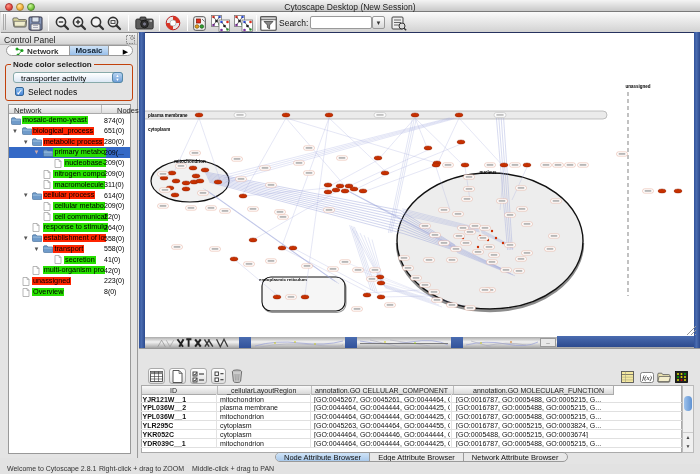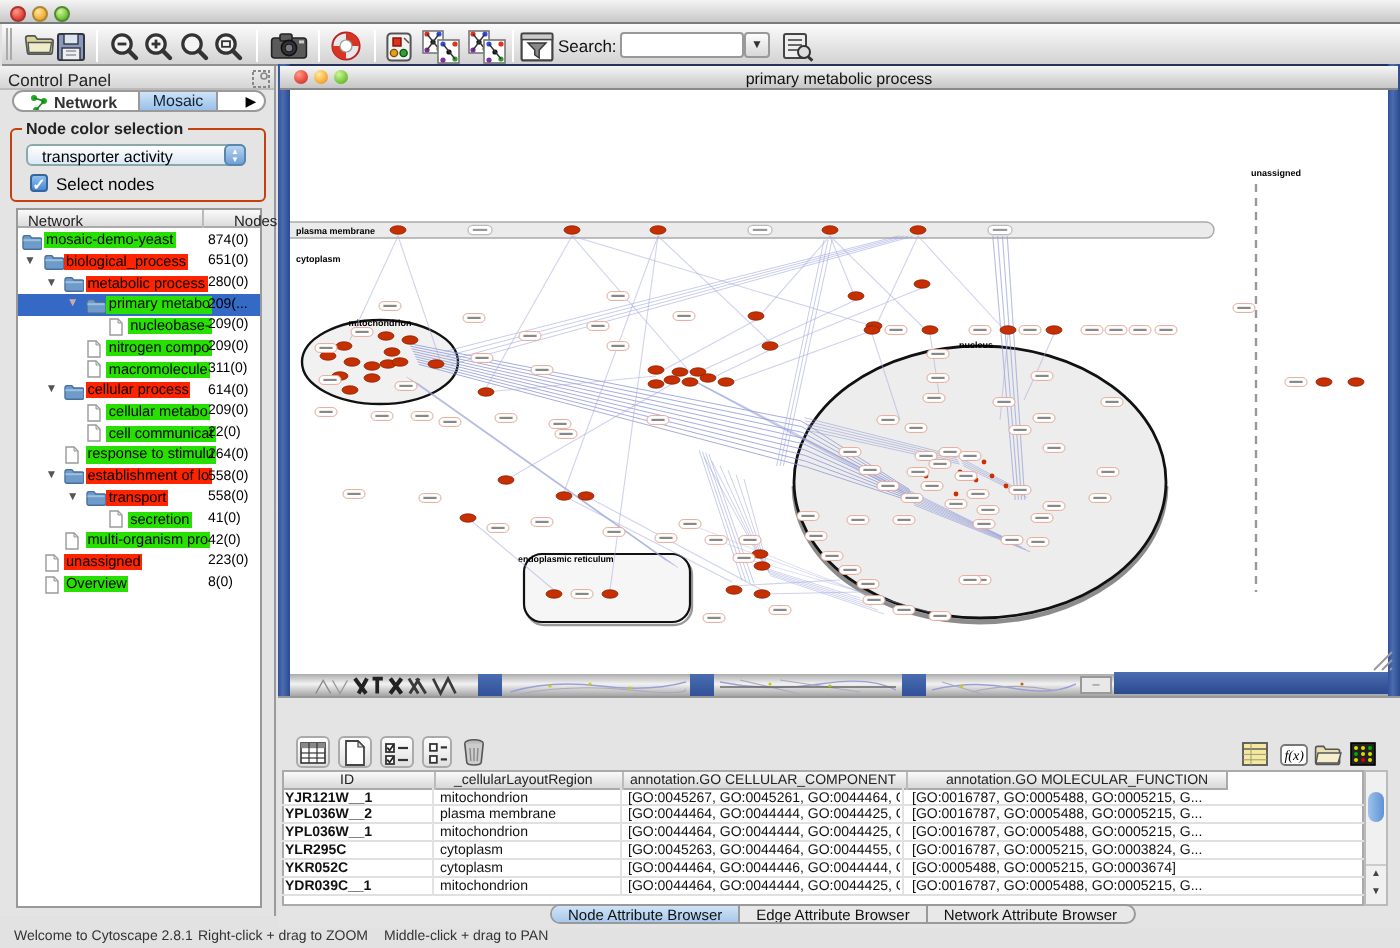--- a/index.html
+++ b/index.html
@@ -9,20 +9,21 @@
 .ticon { position:absolute; top:3px; }
 span.abs svg, span.ticon svg { display:block; }
 .btn2 svg { display:block; margin:0 auto; }
 </style></head>
 <body>
 
 <div class="abs" style="left:0;top:0;width:700px;height:12px;background:linear-gradient(#f4f4f4,#c8c8c8);border-bottom:1px solid #7a7a7a">
   <div class="tl" style="left:5px;background:radial-gradient(circle at 35% 30%,#ff9a8a,#e5493d 60%,#b03330);border:0.5px solid #a33"></div>
   <div class="tl" style="left:16px;background:radial-gradient(circle at 35% 30%,#ffe9a0,#f6b03d 60%,#c8882a);border:0.5px solid #a83"></div>
   <div class="tl" style="left:27px;background:radial-gradient(circle at 35% 30%,#d0f5a0,#78c93d 60%,#4e9a2a);border:0.5px solid #583"></div>
+  <div class="abs" style="left:0;width:700px;text-align:center;top:1.5px;font-size:8.5px;color:#222">Cytoscape Desktop (New Session)</div>
 </div>
 
 <div class="abs" style="left:1px;top:12px;width:700px;height:21px;background:linear-gradient(#fbfbfb,#d2d2d2);border-bottom:1px solid #8e8e8e">
   <div class="abs" style="left:2px;top:2px;width:3px;height:16px;border-left:1px solid #aaa;border-right:1px solid #aaa"></div>
   <span class="ticon" style="left:11px;top:4px">
       <svg width="15" height="13" viewBox="0 0 18 14">
         <path d="M1 3 q0-1.5 1.5-1.5 h4 l1.5 2 h8 q1.5 0 1.5 1.5 l-0.5 6 q0 1.5-1.5 1.5 h-12 q-1.5 0-1.5-1.5 z" fill="#d8d49a" stroke="#555" stroke-width="1"></path>
         <path d="M2.5 5.5 h14 l-1 6 h-12.5 z" fill="#efeccb" stroke="#555" stroke-width="0.8"></path>
       </svg>
     </span>
@@ -169,21 +170,21 @@
     <span class="abs" style="left:8px;top:0.5px">
         <svg width="9" height="10" viewBox="0 0 9 10">
           <circle cx="2" cy="2" r="1.5" fill="#2a2"></circle>
           <circle cx="7" cy="3.5" r="1.5" fill="#2a2"></circle>
           <circle cx="3" cy="8" r="1.5" fill="#2a2"></circle>
           <line x1="2" y1="2" x2="7" y2="3.5" stroke="#181" stroke-width="0.8"></line>
           <line x1="7" y1="3.5" x2="3" y2="8" stroke="#181" stroke-width="0.8"></line>
         </svg>
       </span>
     <span class="abs" style="left:20px;top:1px;font-size:8px;font-weight:bold;color:#333">Network</span>
-    <div class="abs" style="left:62px;top:0;width:40px;height:11px;background:linear-gradient(#cfe3f7,#8db8e8);border-left:1px solid #9a9a9a;border-right:1px solid #9a9a9a;text-align:center;font-size:8px;line-height:10px;font-weight:normal;color:#123">Mosaic
+    <div class="abs" style="left:62px;top:0;width:40px;height:11px;background:linear-gradient(#cfe3f7,#8db8e8);border-left:1px solid #9a9a9a;border-right:1px solid #9a9a9a;text-align:center;font-size:8px;line-height:10px;font-weight:bold;color:#123">Mosaic
     </div>
     <div class="abs" style="left:110px;top:0;width:17px;height:11px;text-align:center;font-size:7px;line-height:11px;color:#000">▶</div>
   </div>
 
   <div class="abs" style="left:5px;top:31px;width:128px;height:37px;border:1px solid #c2410c;border-radius:3px">
     <span class="abs" style="left:5px;top:-5px;background:#e4e4e4;padding:0 2px;font-size:8px;font-weight:bold;color:#222">Node color selection</span>
 
     <div class="abs" style="left:7px;top:7px;width:110px;height:11px;background:linear-gradient(#fff,#dce8f5);border:1px solid #8aa;border-radius:3px">
       <span class="abs" style="left:7px;top:1px;font-size:8px;color:#000">transporter activity</span>
       <div class="abs" style="right:-1px;top:-1px;width:11px;height:11px;background:linear-gradient(#b8d4f2,#6f9fd8);border:1px solid #58a;border-radius:3px;text-align:center">
@@ -381,26 +382,20 @@
     </div>
   </div>
 </div>
 
 <div class="abs" style="left:139px;top:32px;width:561px;height:316px;background:#fff">
   <div class="abs" style="left:0;top:0;width:561px;height:316px;border:1px solid #26325e;border-bottom:none"></div>
 
   <div class="abs" style="left:0;top:0;width:6px;height:316px;background:linear-gradient(90deg,#31529b,#4a6cb0 40%,#2c4a8e)"></div>
   <div class="abs" style="left:555px;top:0;width:6px;height:316px;background:linear-gradient(90deg,#31529b,#4a6cb0 40%,#2c4a8e)"></div>
 
-  <div class="abs" style="left:1px;top:1px;width:559px;height:12px;background:linear-gradient(#f6f6f6,#c6c6c6);border-bottom:1px solid #888">
-    <div class="tl" style="left:7px;top:2px;width:7px;height:7px;background:radial-gradient(circle at 35% 30%,#ff9a8a,#e5493d 60%,#b03330)"></div>
-    <div class="tl" style="left:17px;top:2px;width:7px;height:7px;background:radial-gradient(circle at 35% 30%,#ffe9a0,#f6b03d 60%,#c8882a)"></div>
-    <div class="tl" style="left:27px;top:2px;width:7px;height:7px;background:radial-gradient(circle at 35% 30%,#d0f5a0,#78c93d 60%,#4e9a2a)"></div>
-    <div class="abs" style="left:0;width:559px;text-align:center;top:2px;font-size:8px;color:#111">primary metabolic process</div>
-  </div>
   <svg class="abs" style="left:6px;top:13px" width="549" height="292" viewBox="145 45 549 292">
 <rect x="145" y="45" width="549" height="292" fill="#fff"></rect>
 <text transform="translate(148,117) scale(0.5)" font-size="9" font-weight="bold" fill="#000">plasma membrane</text>
 <rect x="139" y="111" width="468" height="8" rx="4" fill="#ebebeb" stroke="#aaa" stroke-width="0.7"></rect>
 <text transform="translate(148,131) scale(0.5)" font-size="9" font-weight="bold" fill="#000">cytoplasm</text>
 <line x1="628" y1="92" x2="628" y2="296" stroke="#999" stroke-width="1.2" stroke-dasharray="4,3"></line>
       <text transform="translate(638,88) scale(0.5)" font-size="9" font-weight="bold" fill="#000" text-anchor="middle">unassigned</text>
 <path d="M 397 243 A 93 68 0 0 0 583 243" fill="none" stroke="#000" stroke-width="2.4" opacity="0.45"></path>
       <ellipse cx="490" cy="241" rx="93" ry="68" fill="#ededed" stroke="#111" stroke-width="1.4"></ellipse>
       <text transform="translate(488,174) scale(0.5)" font-size="9" font-weight="bold" fill="#000" text-anchor="middle">nucleus</text>

